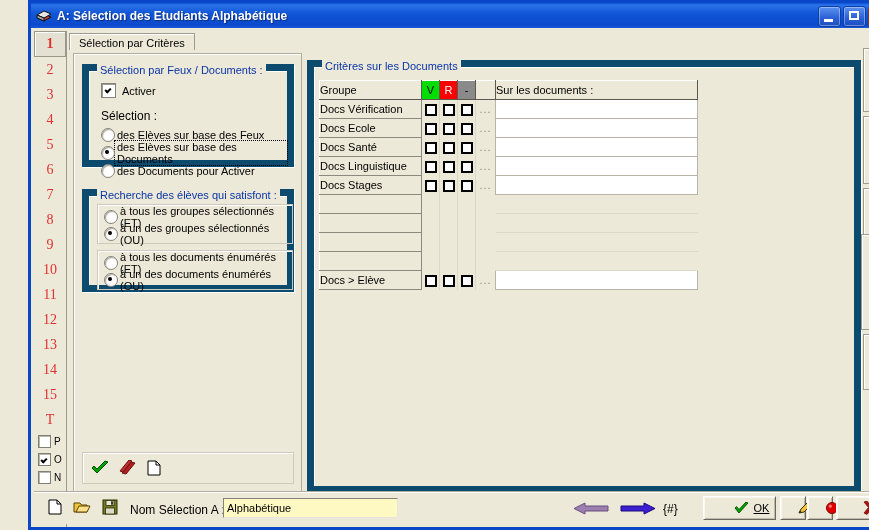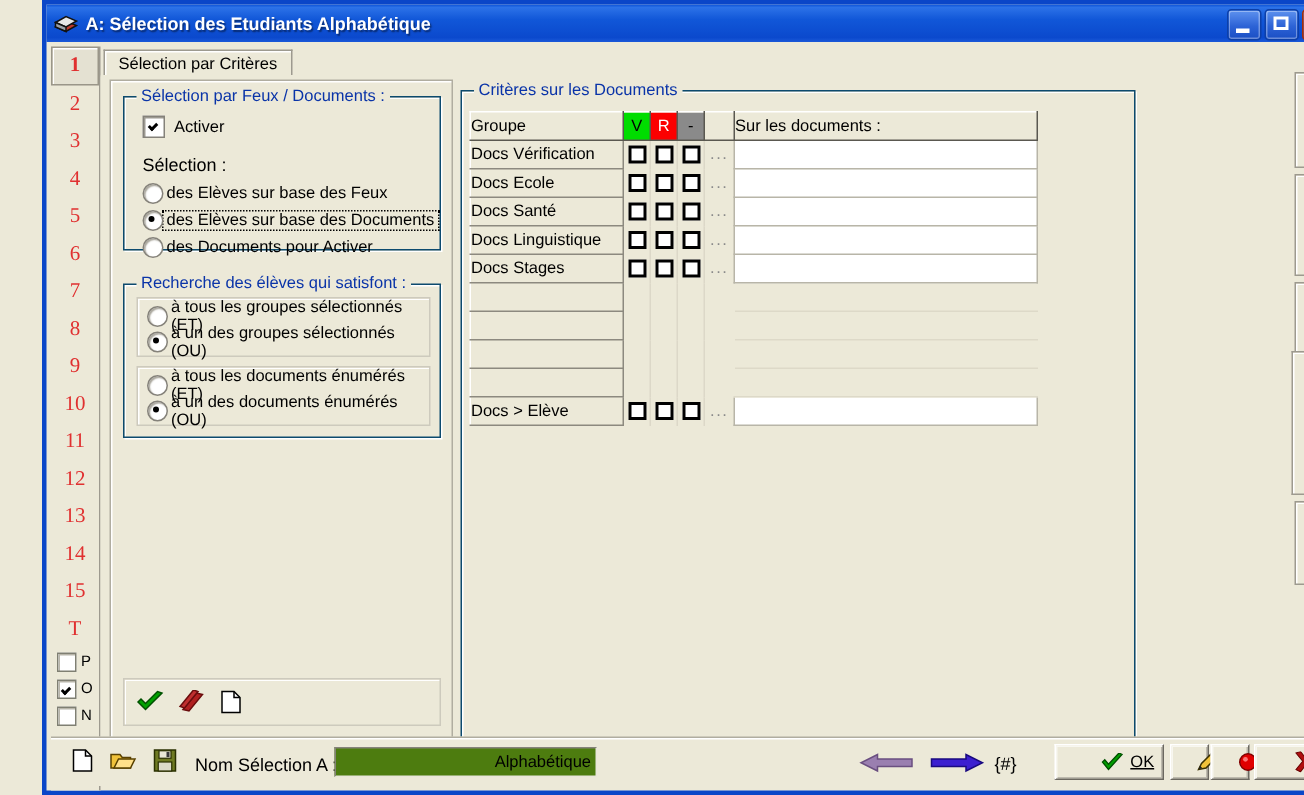--- a/index.html
+++ b/index.html
@@ -81,21 +81,21 @@
   }
   .tabline{position:absolute;left:0;top:19px;width:800px;height:1px;background:#9d9a8f;}
 
   
   .client{
     position:absolute;left:36px;top:47px;width:800px;height:447px;
     background:#ece9d8;
   }
 
   
-  .gb{position:absolute;border:1px solid #0c4a6e;box-sizing:border-box;
+  .gb{position:absolute;border:7px solid #0c4a6e;box-sizing:border-box;
       box-shadow:inset 1px 1px 0 #fff, 1px 1px 0 #fff;}
   .gb > .gbt{
     position:absolute;top:-7px;left:8px;background:#ece9d8;padding:0 3px;
     color:#0a34a8;font-size:11px;white-space:nowrap;
   }
 
   
   .leftpanel{
     position:absolute;left:6px;top:3px;width:229px;height:440px;
     border:1px solid #b0ada0;box-sizing:border-box;
@@ -176,23 +176,23 @@
   }
 
   
   .botbar{
     position:absolute;left:3px;bottom:3px;width:863px;height:33px;
     background:#ece9d8;border-top:1px solid #b0ada0;
     box-shadow:inset 0 1px 0 #fff;
     box-sizing:border-box;
   }
   .fld{
-    position:absolute;background:#4d7c0f;border:1px solid;
+    position:absolute;background:#fef9c3;border:1px solid;
     border-color:#85827a #e8e6da #e8e6da #85827a;
-    font-size:11px;padding:2px 3px;box-sizing:border-box;color:#000;text-align:right;
+    font-size:11px;padding:2px 3px;box-sizing:border-box;color:#000;
   }
   .btn{
     position:absolute;background:#ece9d8;
     border:1px solid;border-color:#fff #6b6860 #6b6860 #fff;
     box-shadow:inset 1px 1px 0 #f8f7f0, inset -1px -1px 0 #bdbaae;
     display:flex;align-items:center;justify-content:center;gap:5px;
     font-size:11px;color:#000;box-sizing:border-box;padding-left:24px;
   }
   .u{text-decoration:underline;}
   .lbl-static{position:absolute;font-size:12px;color:#000;}
@@ -330,21 +330,21 @@
         </span>
         <span style="line-height:0;">
           <svg width="14" height="16" viewBox="0 0 14 16">
             <path d="M1 1 L9 1 L13 5 L13 15 L1 15 Z" fill="#fff" stroke="#000" stroke-width="1"></path>
             <path d="M9 1 L9 5 L13 5" fill="none" stroke="#000" stroke-width="1"></path>
           </svg>
         </span>
       </div>
     </div>
 
-    <div class="gb" style="left:240px;top:10px;width:450px;height:433px;">
+    <div class="gb" style="left:240px;top:10px;width:554px;height:433px;">
       <div class="gbt">Critères sur les Documents</div>
 
       <div class="gridwrap" style="left:5px;top:13px;">
         <table class="grid">
           <colgroup>
             <col style="width:102px">
               <col style="width:18px">
               <col style="width:18px">
             <col style="width:18px">
               <col style="width:20px">

